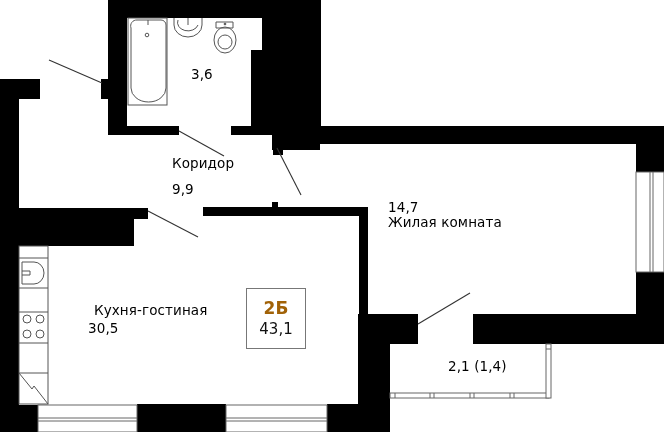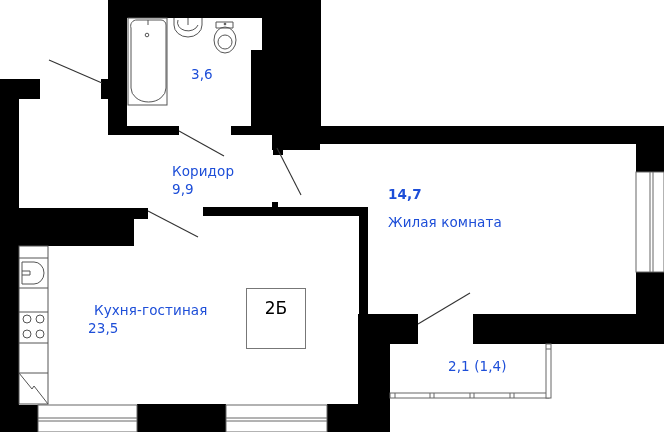--- a/index.html
+++ b/index.html
@@ -1,20 +1,20 @@
 <!DOCTYPE html>
 <html><head>
 <meta charset="utf-8">
 <style>
   html, body { margin: 0; padding: 0; background: #ffffff; }
   body { width: 664px; height: 432px; overflow: hidden; position: relative; font-family: "DejaVu Sans", sans-serif; }
   #plan { position: absolute; left: 0; top: 0; }
-  .label { position: absolute; font-family: "DejaVu Sans", sans-serif; color: #1d4ed8; font-size: 13.5px; line-height: 18px; letter-spacing: 0.1px; white-space: nowrap; }
+  .label { position: absolute; font-family: "DejaVu Sans", sans-serif; color: #000000; font-size: 13.5px; line-height: 18px; letter-spacing: 0.1px; white-space: nowrap; }
   .badge { position: absolute; left: 246px; top: 288px; width: 61px; width: 60px; height: 61px; border: 1px solid #777777; background: #ffffff; text-align: center; box-sizing: border-box; }
-  .badge .type { display: block; font-weight: normal; font-size: 17px; line-height: 20px; margin-top: 9px; color: #000000; }
+  .badge .type { display: block; font-weight: bold; font-size: 17px; line-height: 20px; margin-top: 9px; color: #a16207; }
   .badge .area { display: block; font-size: 15px; line-height: 20px; margin-top: 1px; color: #111; }
 </style>
 </head>
 <body>
 
 <svg id="plan" width="664" height="432" viewBox="0 0 664 432" xmlns="http://www.w3.org/2000/svg">
 
   <g fill="#000">
 
     <rect x="108" y="0" width="213" height="18"></rect>
@@ -120,26 +120,27 @@
     <circle cx="27" cy="334" r="4"></circle>
     <circle cx="40" cy="334" r="4"></circle>
   </g>
   <g fill="none" stroke="#555" stroke-width="1">
     <path d="M19 373 l13 16 l2 -3 l14 18"></path>
   </g>
 </svg>
 
 <div class="label" style="left:191px; top:65px;">3,6</div>
 
-<div class="label" style="left:172px; top:162px;">Коридор</div>
+<div class="label" style="left:172px; top:154px;">Коридор</div>
 <div class="label" style="left:172px; top:180px;">9,9</div>
 
 <div class="label" style="left:388px; top:173px;margin-top:40px;">Жилая комната</div>
-<div class="label" style="left:388px; top:185px;font-weight:bold;">14,7</div>
+<div class="label" style="left:388px; top:198px;">14,7</div>
 
 <div class="label" style="left:94px; top:301px;">Кухня-гостиная</div>
-<div class="label" style="left:88px; top:319px;">23,5</div>
+<div class="label" style="left:88px; top:319px;">30,5</div>
 
 <div class="label" style="left:448px; top:357px;">2,1 (1,4)</div>
 
 <div class="badge">
   <span class="type">2Б</span>
+  <span class="area">43,1</span>
 </div>
 
 </body></html>

